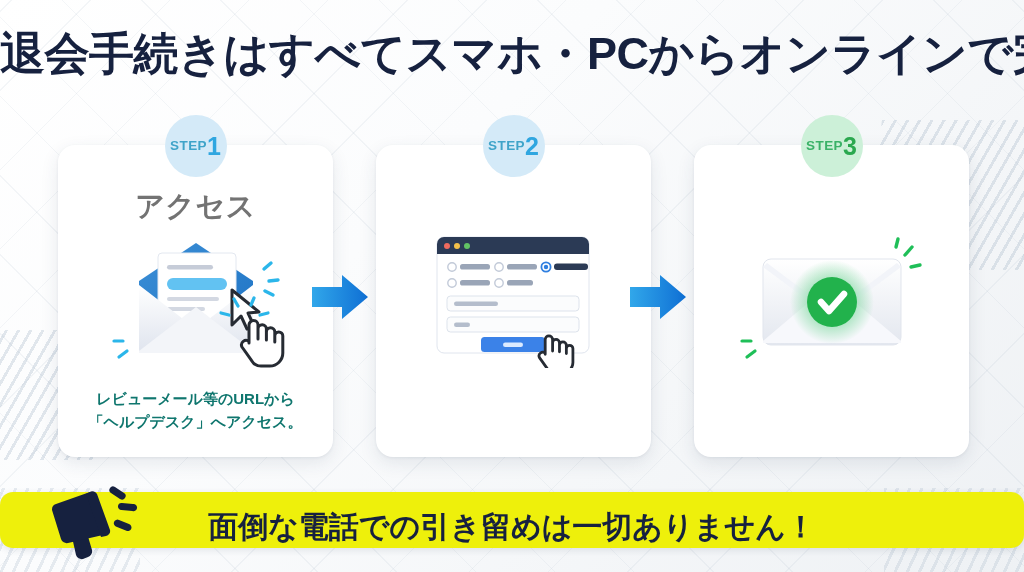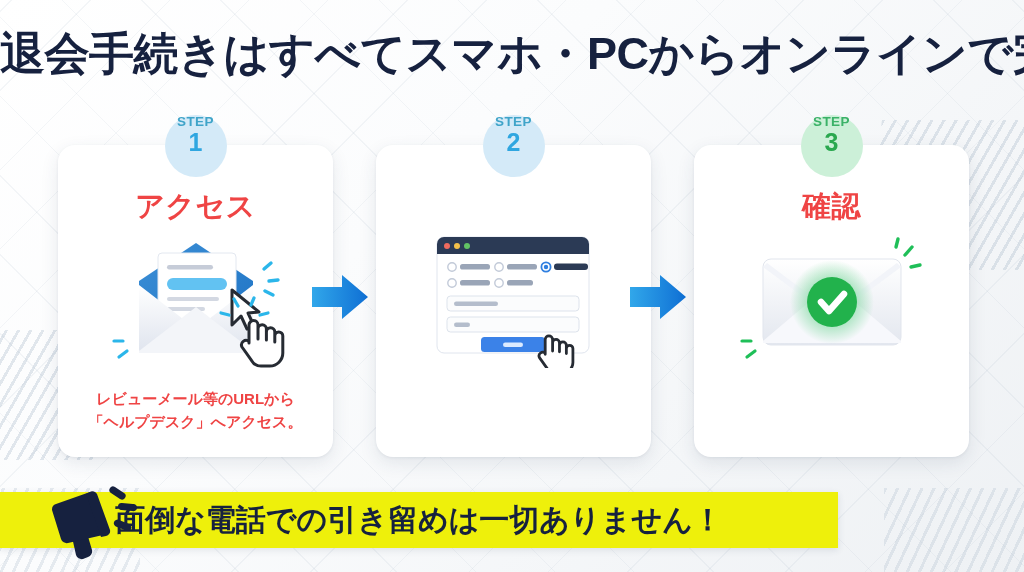--- a/index.html
+++ b/index.html
@@ -85,23 +85,23 @@
 
   .badge {
     position: absolute;
     top: -30px;
     left: 50%;
     transform: translateX(-50%);
     width: 62px;
     height: 62px;
     border-radius: 50%;
     display: flex;
-    flex-direction: column;
+    flex-direction: row;
     align-items: center;
-    justify-content: flex-start;
+    justify-content: center;
     line-height: 1;
   }
   .badge.blue  { background: #d4eaf8; }
   .badge.green { background: #ccf0d8; }
   .badge .b-step {
     font-size: 13.5px;
     font-weight: 700;
     letter-spacing: .4px;
     margin-bottom: 1px;
   }
@@ -115,21 +115,21 @@
   .badge.green .b-num  { color: #2aa84f; }
 
   .card-title {
     position: absolute;
     top: 42px;
     left: 0;
     width: 100%;
     text-align: center;
     font-size: 29px;
     font-weight: 700;
-    color: #ef4444;
+    color: #737373;
     letter-spacing: .5px;
   }
 
   .art {
     position: absolute;
     top: 88px;
     left: 0;
     width: 100%;
     height: 135px;
   }
@@ -137,45 +137,46 @@
 
   .caption {
     position: absolute;
     bottom: 24px;
     left: 12px;
     right: 12px;
     text-align: center;
     font-size: 15px;
     line-height: 1.55;
     font-weight: 700;
-    color: #ef4444;
+    color: #0f766e;
   }
 
   
   .arrow {
     position: absolute;
     top: 128px;
     width: 56px;
     height: 48px;
   }
   .arrow.a1 { left: 312px; }
   .arrow.a2 { left: 630px; }
 
   
   .banner {
     position: absolute;
     left: 0;
     bottom: 24px;
-    width: 838px;
+    width: 1024px;
     height: 56px;
     background: #eef00b;
     display: flex;
-    align-items: center;
+    align-items: flex-end;
     justify-content: center;
     box-shadow: 0 2px 7px rgba(40,60,90,.12);
+    border-radius: 13px;
   }
   .banner-text {
     font-size: 30px;
     font-weight: 700;
     color: #16213f;
     letter-spacing: 0px;
     white-space: nowrap;
   }
   .megaphone {
     position: absolute;
@@ -323,21 +324,20 @@
       <svg width="56" height="48" viewBox="0 0 56 48">
         <path d="M0 14 L30 14 L30 2 L56 24 L30 46 L30 34 L0 34 Z" fill="url(#arrg)"></path>
       </svg>
     </div>
 
     <div class="card c3">
       <div class="badge green">
         <span class="b-step">STEP</span>
         <span class="b-num">3</span>
       </div>
-      <div class="card-title">確認</div>
 
       <div class="art">
         <svg width="190" height="135" viewBox="0 0 190 135">
           <defs>
             <linearGradient id="env3" x1="0" y1="0" x2="0" y2="1">
               <stop offset="0" stop-color="#ffffff"></stop>
               <stop offset="1" stop-color="#e3e7ef"></stop>
             </linearGradient>
             <radialGradient id="glow3" cx="50%" cy="50%" r="50%">
               <stop offset="55%" stop-color="#25c05a" stop-opacity="0.35"></stop>

